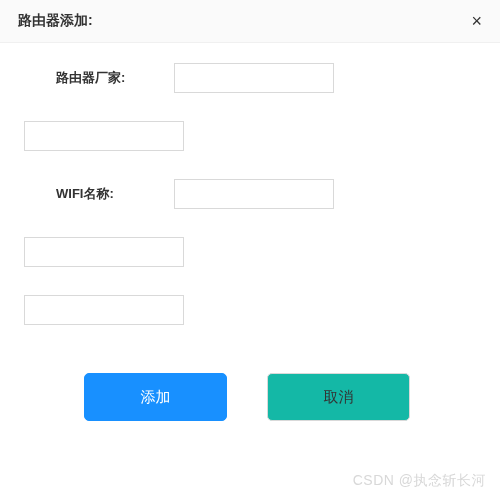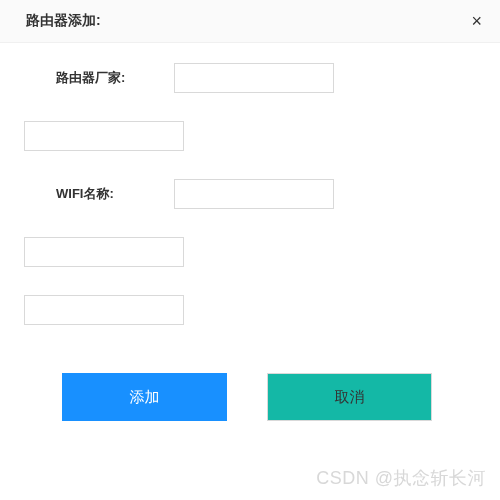--- a/index.html
+++ b/index.html
@@ -11,21 +11,21 @@
       font-family: "Microsoft YaHei", -apple-system, BlinkMacSystemFont, sans-serif;
       background: #fff;
       width: 500px;
       height: 500px;
       position: relative;
     }
     .dialog-header {
       display: flex;
       justify-content: space-between;
       align-items: center;
-      padding: 12px 18px 12px 26px;
+      padding: 12px 18px 12px 18px;
       border-bottom: 1px solid #f0f0f0;
       background: #fafafa;
     }
     .dialog-title {
       font-size: 14px;
       font-weight: bold;
       color: #333;
     }
     .close-icon {
       font-size: 18px;
@@ -58,44 +58,44 @@
       outline: none;
     }
     .button-row {
       display: flex;
       justify-content: center;
       gap: 40px;
       padding: 20px 0;
       margin-top: 10px;
     }
     .btn {
-      width: 165px;
+      width: 143px;
       height: 48px;
-      border-radius: 0;
+      border-radius: 5px;
       font-size: 15px;
       cursor: pointer;
       display: flex;
       align-items: center;
       justify-content: center;
     }
     .btn-primary {
       background: #1890ff;
       color: #fff;
       border: 1px solid #1890ff;
     }
     .btn-default {
       background: #14b8a6;
       color: #333;
       border: 1px solid #d9d9d9;
     }
     .watermark {
       position: absolute;
       bottom: 10px;
       right: 14px;
-      font-size: 18px;
+      font-size: 14px;
       color: #d8d8d8;
       letter-spacing: 0.5px;
       margin-left: 16px;
     }
   </style>
 </head>
 <body>
 
 <div class="dialog-header">
   <span class="dialog-title">路由器添加:</span>

